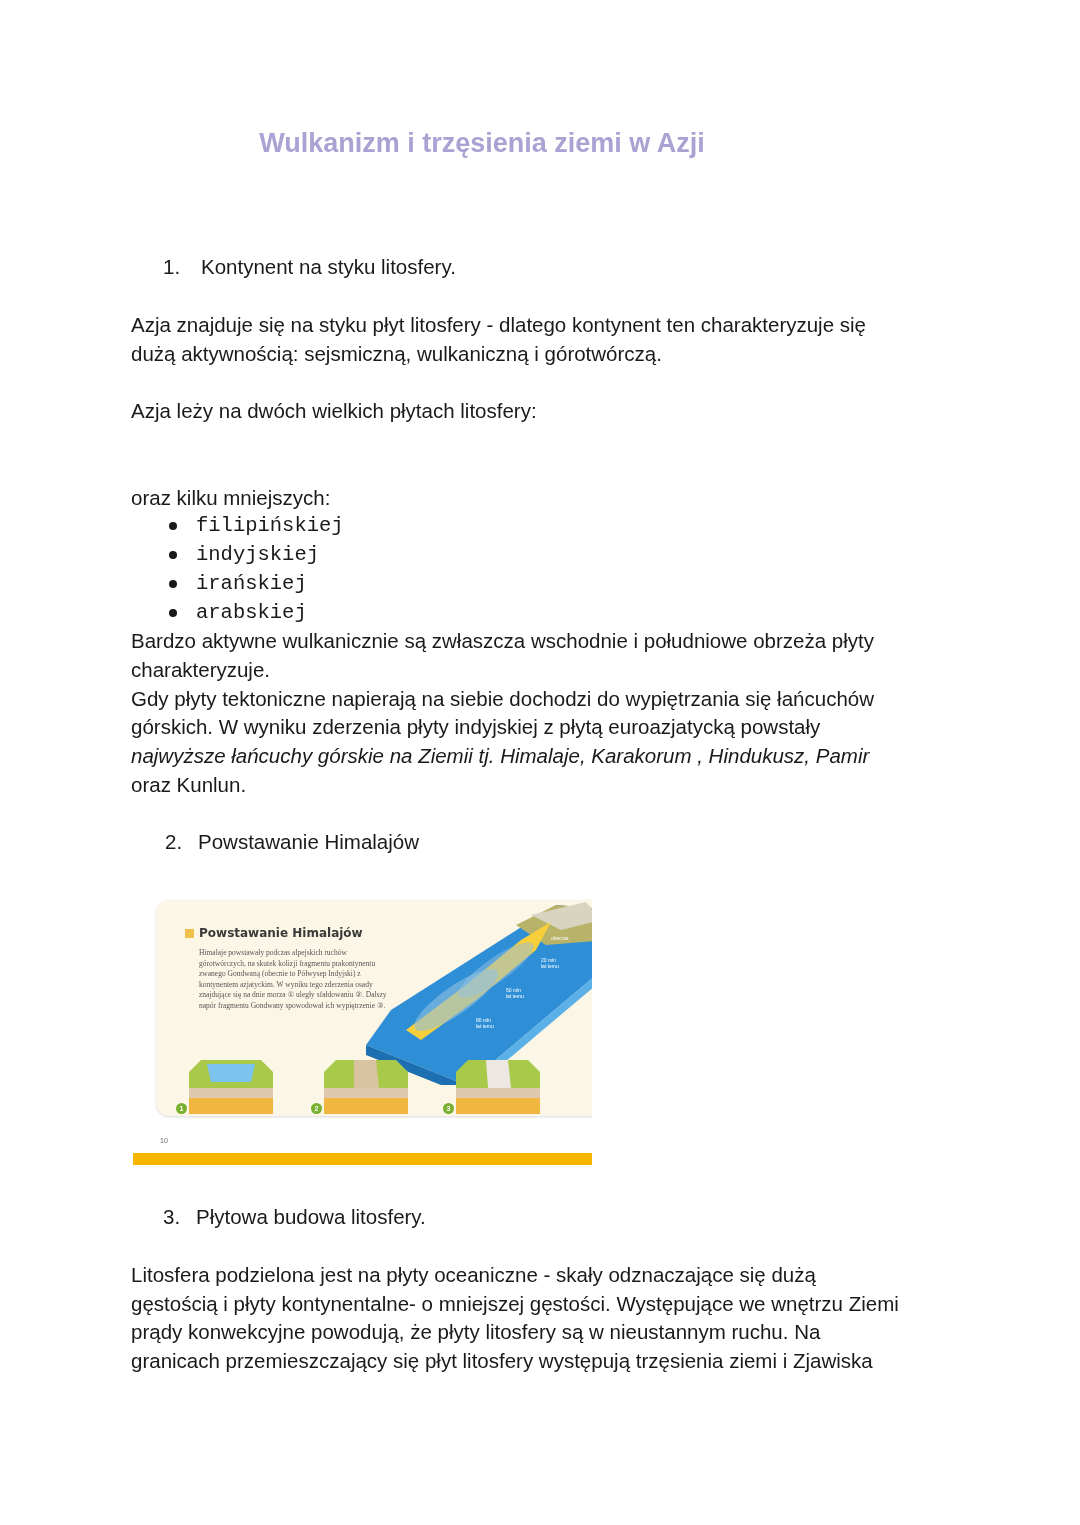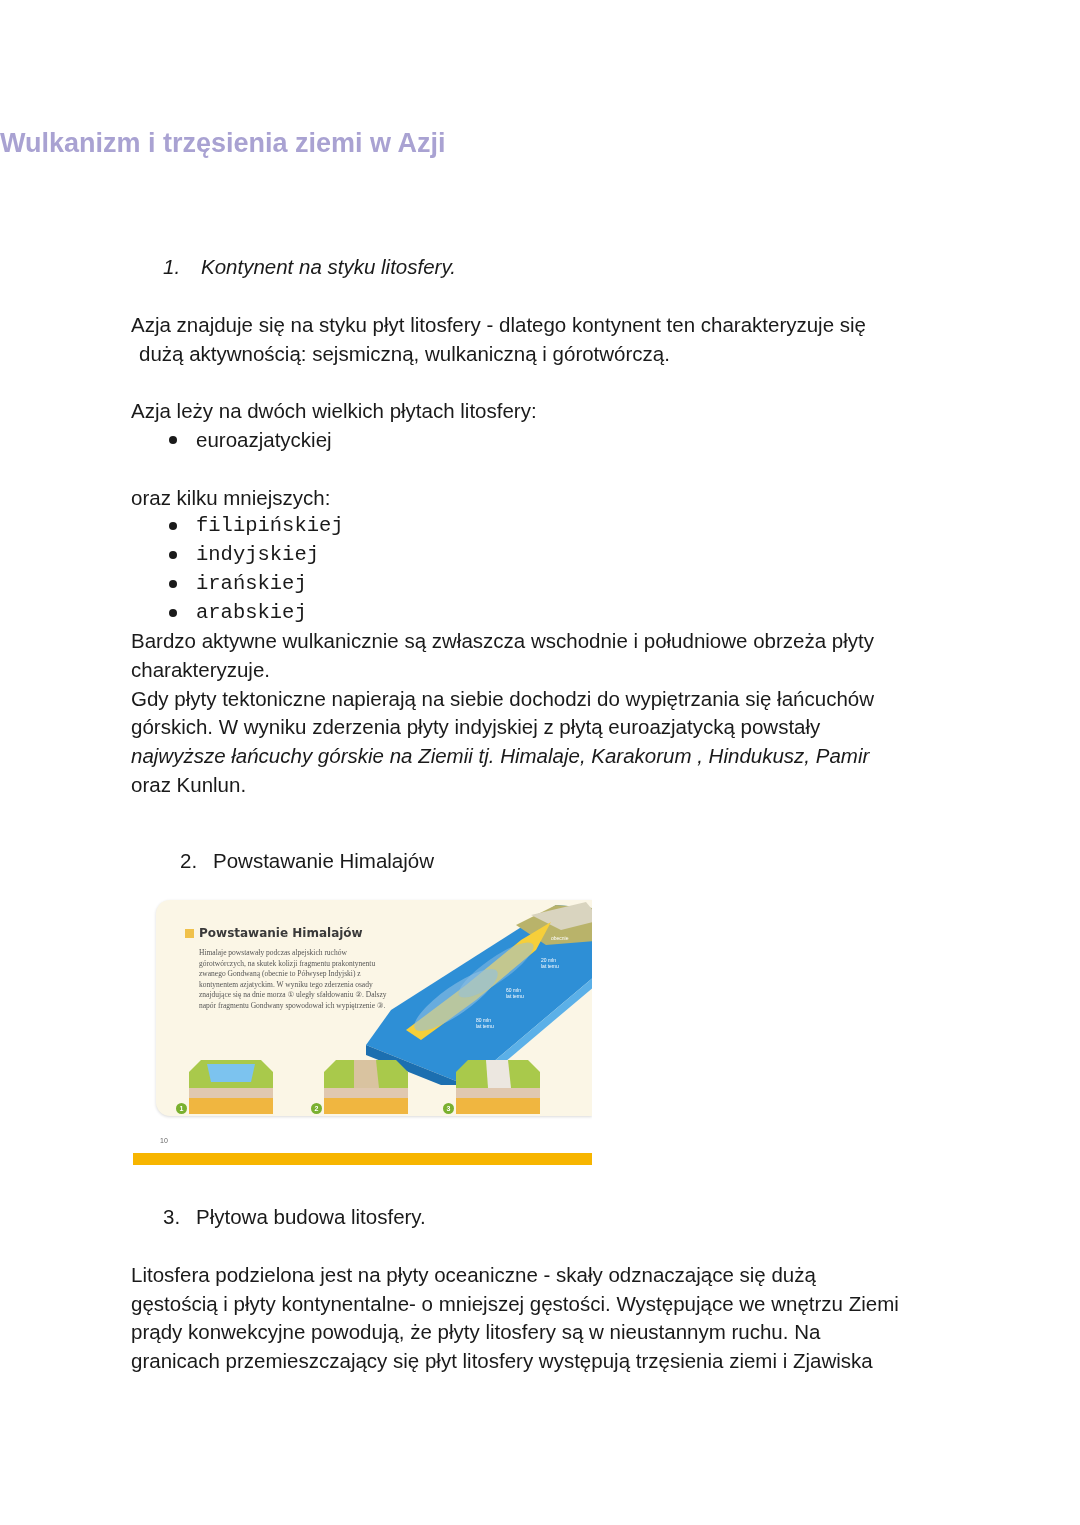--- a/index.html
+++ b/index.html
@@ -2,21 +2,21 @@
 <html><head>
   <meta charset="utf-8">
   <style>
     html, body { margin: 0; padding: 0; background: #ffffff; }
     body {
       width: 1080px; height: 1525px; position: relative; overflow: hidden;
       font-family: "Liberation Sans", sans-serif; color: #1a1a1a;
     }
     .title {
       position: absolute; left: 0; width: 964px; top: 128px;
-      font-size: 27px; font-weight: bold; color: #a9a2d2;
+      text-align: center; font-size: 27px; font-weight: bold; color: #a9a2d2;
     }
     .text { position: absolute; left: 131px; font-size: 20.5px; line-height: 29px; white-space: nowrap; }
     .heading { position: absolute; font-size: 20.5px; line-height: 29px; }
     .heading .num { display: inline-block; width: 38px; }
     ul.bullets { position: absolute; left: 131px; margin: 0; padding: 0; list-style: none; font-size: 20.5px; line-height: 29px; }
     ul.bullets li { position: relative; padding-left: 65px; }
     ul.bullets li::before {
       content: ""; position: absolute; left: 38px; top: 11px; width: 8px; height: 8px;
       border-radius: 50%; background: #1a1a1a;
     }
@@ -37,47 +37,46 @@
     .fig-mini { position: absolute; top: 160px; width: 84px; height: 54px; }
     .fig-circ { position: absolute; top: 203px; width: 11px; height: 11px; border-radius: 50%; background: #7ab02f; color: #fff; font-size: 7px; text-align: center; line-height: 11px; font-weight: bold; }
     .fig-page { position: absolute; left: 29px; top: 252px; font-size: 7px; color: #666; }
     .fig-bar { position: absolute; left: 2px; top: 268px; width: 459px; height: 12px; background: #f7b500; }
   </style>
 </head>
 <body>
 
 <div class="title">Wulkanizm i trzęsienia ziemi w Azji</div>
 
-<div class="heading" style="left:163px; top:252px;font-style:italic;">
+<div class="heading" style="left:163px; top:252px;">
   <span class="num">1.</span><span>Kontynent na styku litosfery.</span>
 </div>
 
 <div class="text" style="top:310px;">Azja znajduje się na styku płyt litosfery - dlatego kontynent ten charakteryzuje się</div>
-<div class="text" style="top:339px;margin-left:8px;">dużą aktywnością: sejsmiczną, wulkaniczną i górotwórczą.</div>
+<div class="text" style="top:339px;">dużą aktywnością: sejsmiczną, wulkaniczną i górotwórczą.</div>
 
 <div class="text" style="top:396px;">Azja leży na dwóch wielkich płytach litosfery:</div>
 <ul class="bullets" style="top:425px;">
-  <li>euroazjatyckiej</li>
 </ul>
 <div class="text" style="top:483px;">oraz kilku mniejszych:</div>
 <ul class="bullets" style="top:511px;font-family:Liberation Mono, monospace;">
   <li>filipińskiej</li>
   <li>indyjskiej</li>
   <li>irańskiej</li>
   <li>arabskiej</li>
 </ul>
 
 <div class="text" style="top:626px;">Bardzo aktywne wulkanicznie są zwłaszcza wschodnie i południowe obrzeża płyty</div>
 <div class="text" style="top:655px;">charakteryzuje.</div>
 <div class="text" style="top:684px;">Gdy płyty tektoniczne napierają na siebie dochodzi do wypiętrzania się łańcuchów</div>
 <div class="text" style="top:712px;">górskich. W wyniku zderzenia płyty indyjskiej z płytą euroazjatycką powstały</div>
 <div class="text" style="top:741px;font-style:italic;">najwyższe łańcuchy górskie na Ziemii tj. Himalaje, Karakorum , Hindukusz, Pamir</div>
 <div class="text" style="top:770px;">oraz Kunlun.</div>
 
-<div class="heading" style="left:180px; top:827px;margin-top:19px;">
+<div class="heading" style="left:165px; top:827px;">
   <span class="num" style="width:33px;">2.</span><span>Powstawanie Himalajów</span>
 </div>
 
 <div class="figure">
   <div class="fig-panel">
     <div class="fig-map">
       <svg width="275" height="185" viewBox="0 0 275 185">
         <polygon points="45,110 210,5 270,10 250,75 120,185 20,145" fill="#2e8fd6"></polygon>
         <polygon points="20,145 120,185 120,195 20,155" fill="#1c6fb0"></polygon>
         <polygon points="120,185 250,75 250,85 120,195" fill="#5bb0e8"></polygon>

